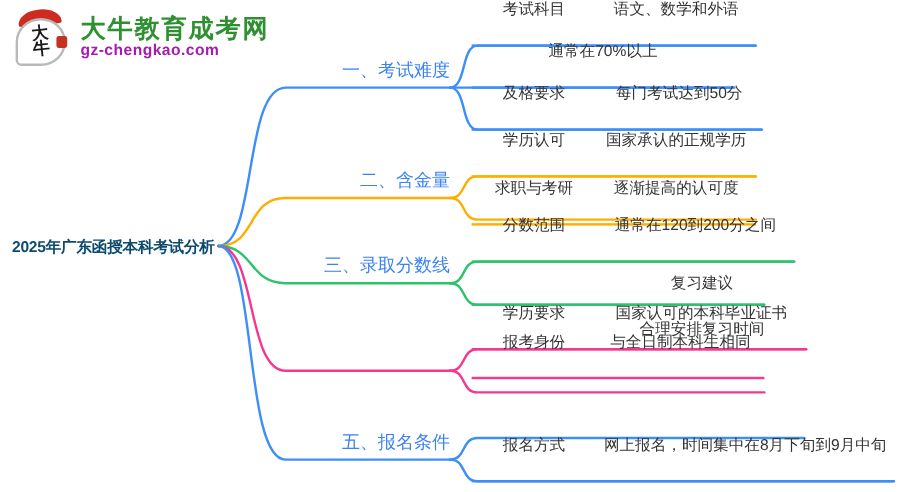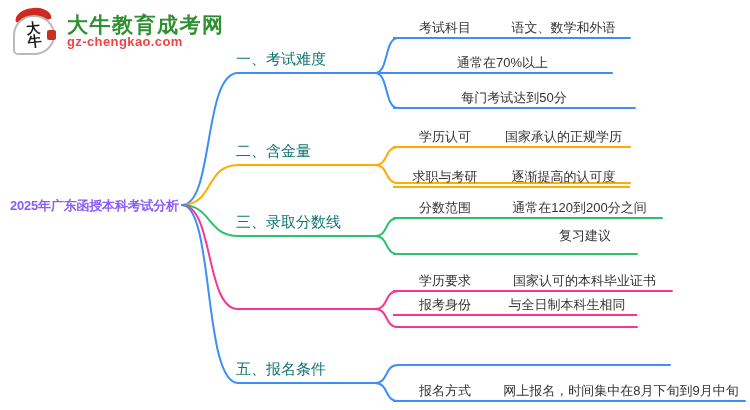--- a/index.html
+++ b/index.html
@@ -28,41 +28,41 @@
     transform:rotate(-6deg);
   }
   .red-arc{
     position:absolute;left:3px;top:0;width:36px;height:13px;background:#cf2a1f;
     border-radius:100% 100% 20% 20% / 180% 180% 30% 30%;transform:rotate(-6deg);
   }
   .red-seal{
     position:absolute;right:2px;top:22px;width:9px;height:10px;background:#c4331f;border-radius:2px;
   }
   .logo-title{font-size:21px;font-weight:700;color:#2F9032;letter-spacing:1.5px;line-height:18px;}
-  .logo-domain{font-size:13px;font-weight:700;color:#ef4444;letter-spacing:.4px;line-height:15px;}
+  .logo-domain{font-size:13px;font-weight:700;color:#a21caf;letter-spacing:.4px;line-height:15px;}
 
   
   .root{
     position:absolute;left:10px;top:197px;width:170px;font-size:13px;font-weight:700;
-    color:#8b5cf6;white-space:nowrap;letter-spacing:-0.2px;
+    color:#0c4a6e;white-space:nowrap;letter-spacing:-0.2px;
   }
 
   
   .branch-label{
     position:absolute;left:236px;width:139px;height:18px;line-height:18px;
-    text-align:left;font-size:15px;color:#0f766e;white-space:nowrap;
+    text-align:right;font-size:15px;color:#3b82f6;white-space:nowrap;
   }
   .bl-1{top:50px;} .bl-2{top:142px;} .bl-3{top:213px;} .bl-4{top:286px;} .bl-5{top:360px;}
 
   
   .row{
     position:absolute;height:26px;display:flex;align-items:flex-end;
     border-bottom:2px solid #999;box-sizing:content-box;
   }
-  .row .k,.row .v{padding-bottom:0;font-size:13px;color:#333;white-space:nowrap;}
+  .row .k,.row .v{padding-bottom:20px;font-size:13px;color:#333;white-space:nowrap;}
   .row .k{width:104px;text-align:center;flex:none;}
   .row .v{flex:1;text-align:center;}
   .c-blue{border-bottom-color:#3E8EF7;}
   .c-orange{border-bottom-color:#FFAD00;}
   .c-green{border-bottom-color:#2EC16E;}
   .c-pink{border-bottom-color:#F5388D;}
 </style>
 </head>
 <body>
 
@@ -115,38 +115,40 @@
   <div class="branch-label bl-5">五、报名条件</div>
 
   <div class="row c-blue" style="left:393px;top:11px;width:237px;">
     <span class="k">考试科目</span>
     <span class="v">语文、数学和外语</span>
   </div>
   <div class="row c-blue" style="left:393px;top:46px;width:219px;">
     <span class="v">通常在70%以上</span>
   </div>
   <div class="row c-blue" style="left:393px;top:81px;width:242px;">
+    <span class="k">及格要求</span>
     <span class="v">每门考试达到50分</span>
   </div>
 
   <div class="row c-orange" style="left:393px;top:120px;width:237px;">
     <span class="k">学历认可</span>
     <span class="v">国家承认的正规学历</span>
   </div>
   <div class="row c-orange" style="left:393px;top:160px;width:237px;">
     <span class="k">求职与考研</span>
     <span class="v">逐渐提高的认可度</span>
   </div>
 
   <div class="row c-green" style="left:393px;top:191px;width:269px;">
     <span class="k">分数范围</span>
     <span class="v">通常在120到200分之间</span>
   </div>
   <div class="row c-green" style="left:393px;top:227px;width:244px;flex-direction:column;">
     <span class="k">复习建议</span>
+    <span class="v">合理安排复习时间</span>
   </div>
 
   <div class="row c-pink" style="left:393px;top:264px;width:279px;">
     <span class="k">学历要求</span>
     <span class="v">国家认可的本科毕业证书</span>
   </div>
   <div class="row c-pink" style="left:393px;top:288px;width:244px;">
     <span class="k">报考身份</span>
     <span class="v">与全日制本科生相同</span>
   </div>

